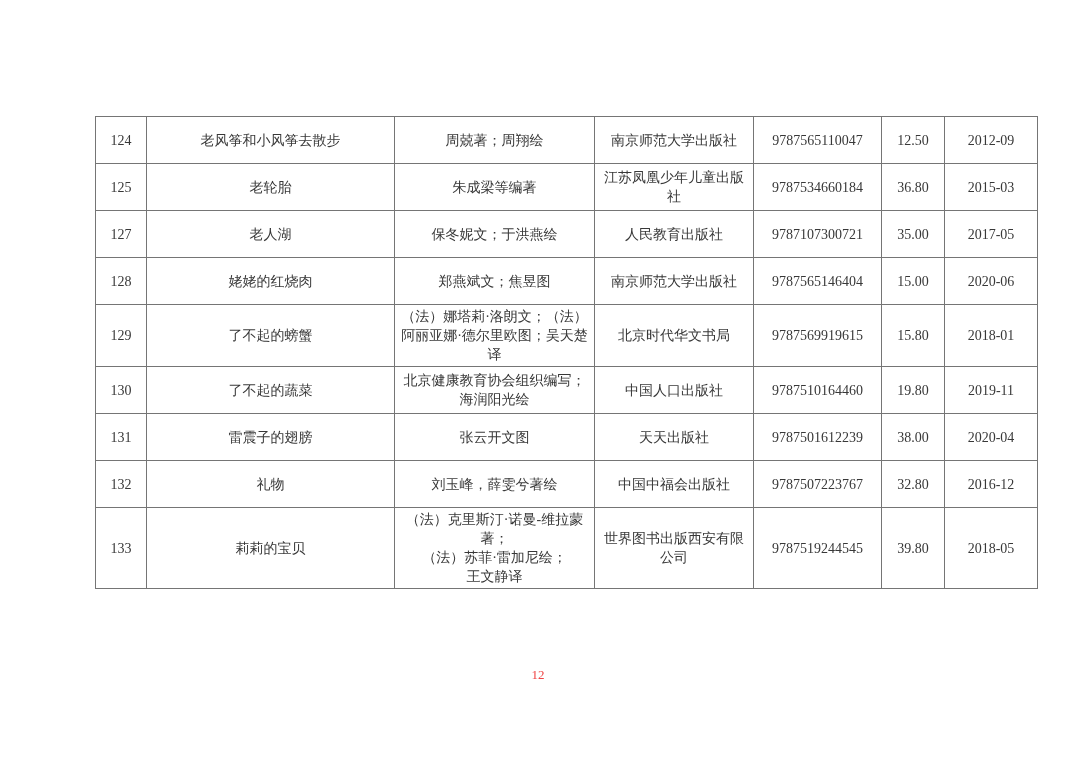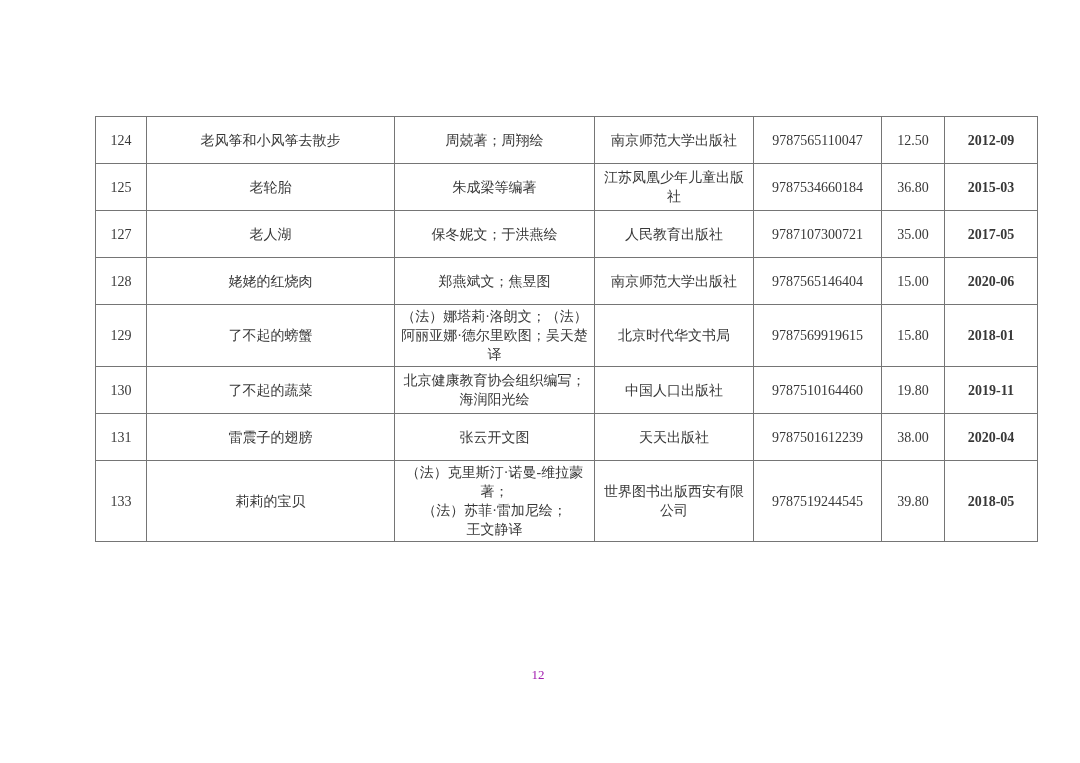--- a/index.html
+++ b/index.html
@@ -38,29 +38,29 @@
     line-height: 19px;
     white-space: pre-line;
     overflow: hidden;
   }
   .col-index     { width: 51px;  }
   .col-title     { width: 248px; }
   .col-author    { width: 200px; margin-left: 32px; }
   .col-publisher { width: 159px; }
   .col-isbn      { width: 128px; }
   .col-price     { width: 63px; margin-left: 32px;  }
-  .col-date      { width: 93px; font-weight: bold;  }
+  .col-date      { width: 93px;  }
   .page-number {
     position: absolute;
     left: 0;
     top: 667px;
     width: 1076px;
     text-align: center;
     font-size: 13px;
-    color: #a21caf;
+    color: #ef4444;
   }
 </style>
 </head>
 <body>
 
 <div class="page">
 
   <table class="book-table">
     <colgroup>
       <col class="col-index">
@@ -129,20 +129,29 @@
         <tr>
           <td class="col-index">131</td>
           <td class="col-title">雷震子的翅膀</td>
           <td class="col-author">张云开文图</td>
           <td class="col-publisher">天天出版社</td>
           <td class="col-isbn">9787501612239</td>
           <td class="col-price">38.00</td>
           <td class="col-date">2020-04</td>
         </tr>
         <tr>
+          <td class="col-index">132</td>
+          <td class="col-title">礼物</td>
+          <td class="col-author">刘玉峰，薛雯兮著绘</td>
+          <td class="col-publisher">中国中福会出版社</td>
+          <td class="col-isbn">9787507223767</td>
+          <td class="col-price">32.80</td>
+          <td class="col-date">2016-12</td>
+        </tr>
+        <tr>
           <td class="col-index">133</td>
           <td class="col-title">莉莉的宝贝</td>
           <td class="col-author">（法）克里斯汀·诺曼-维拉蒙著；
 （法）苏菲·雷加尼绘；
 王文静译</td>
           <td class="col-publisher">世界图书出版西安有限公司</td>
           <td class="col-isbn">9787519244545</td>
           <td class="col-price">39.80</td>
           <td class="col-date">2018-05</td>
         </tr>

